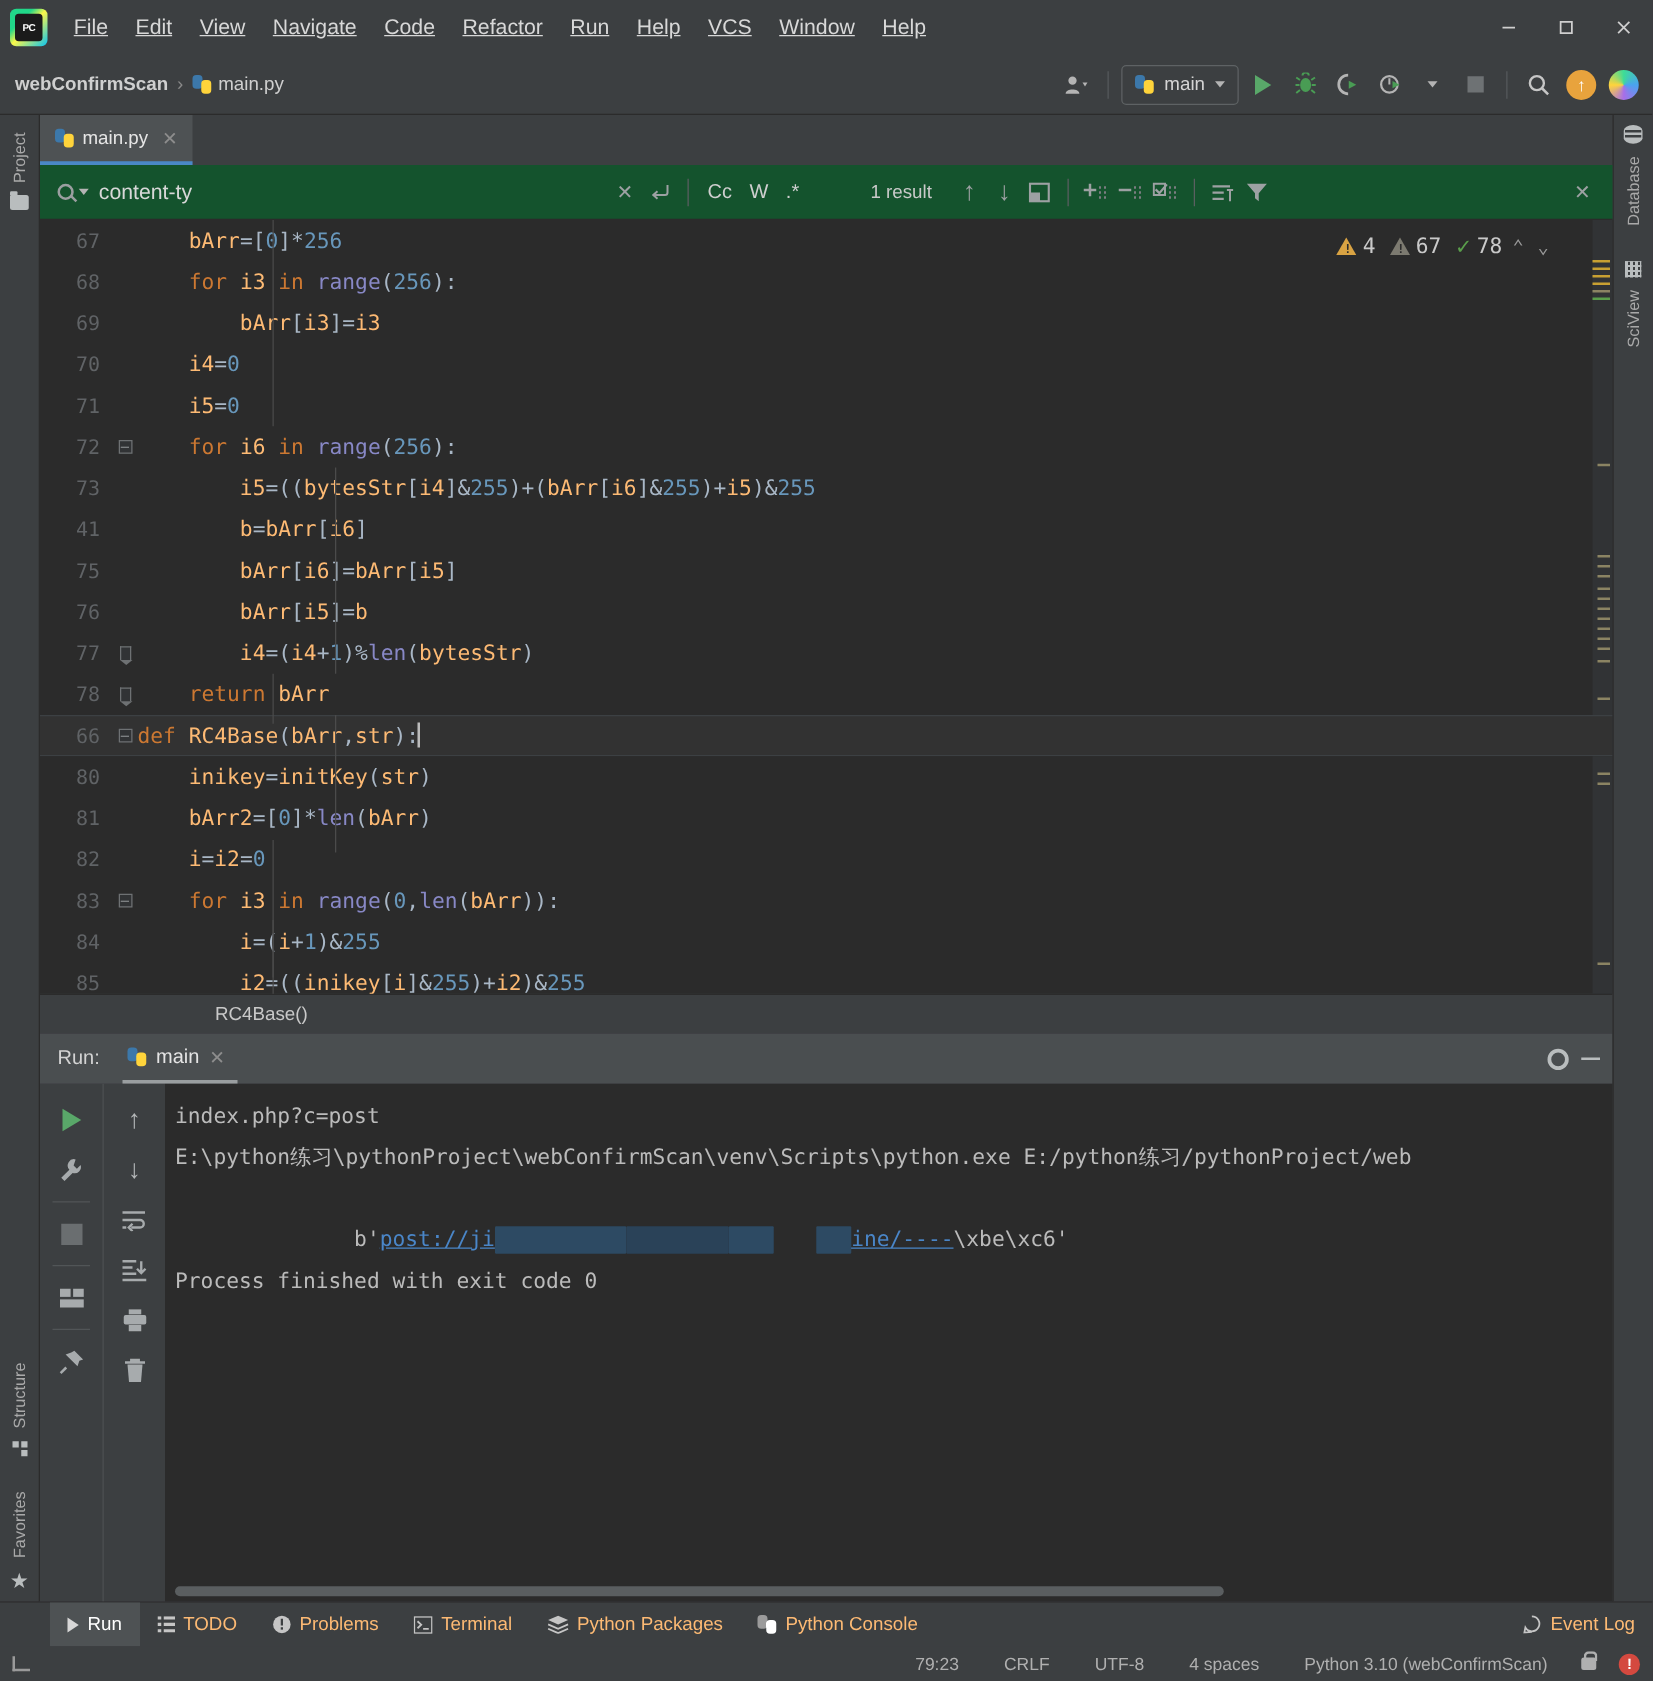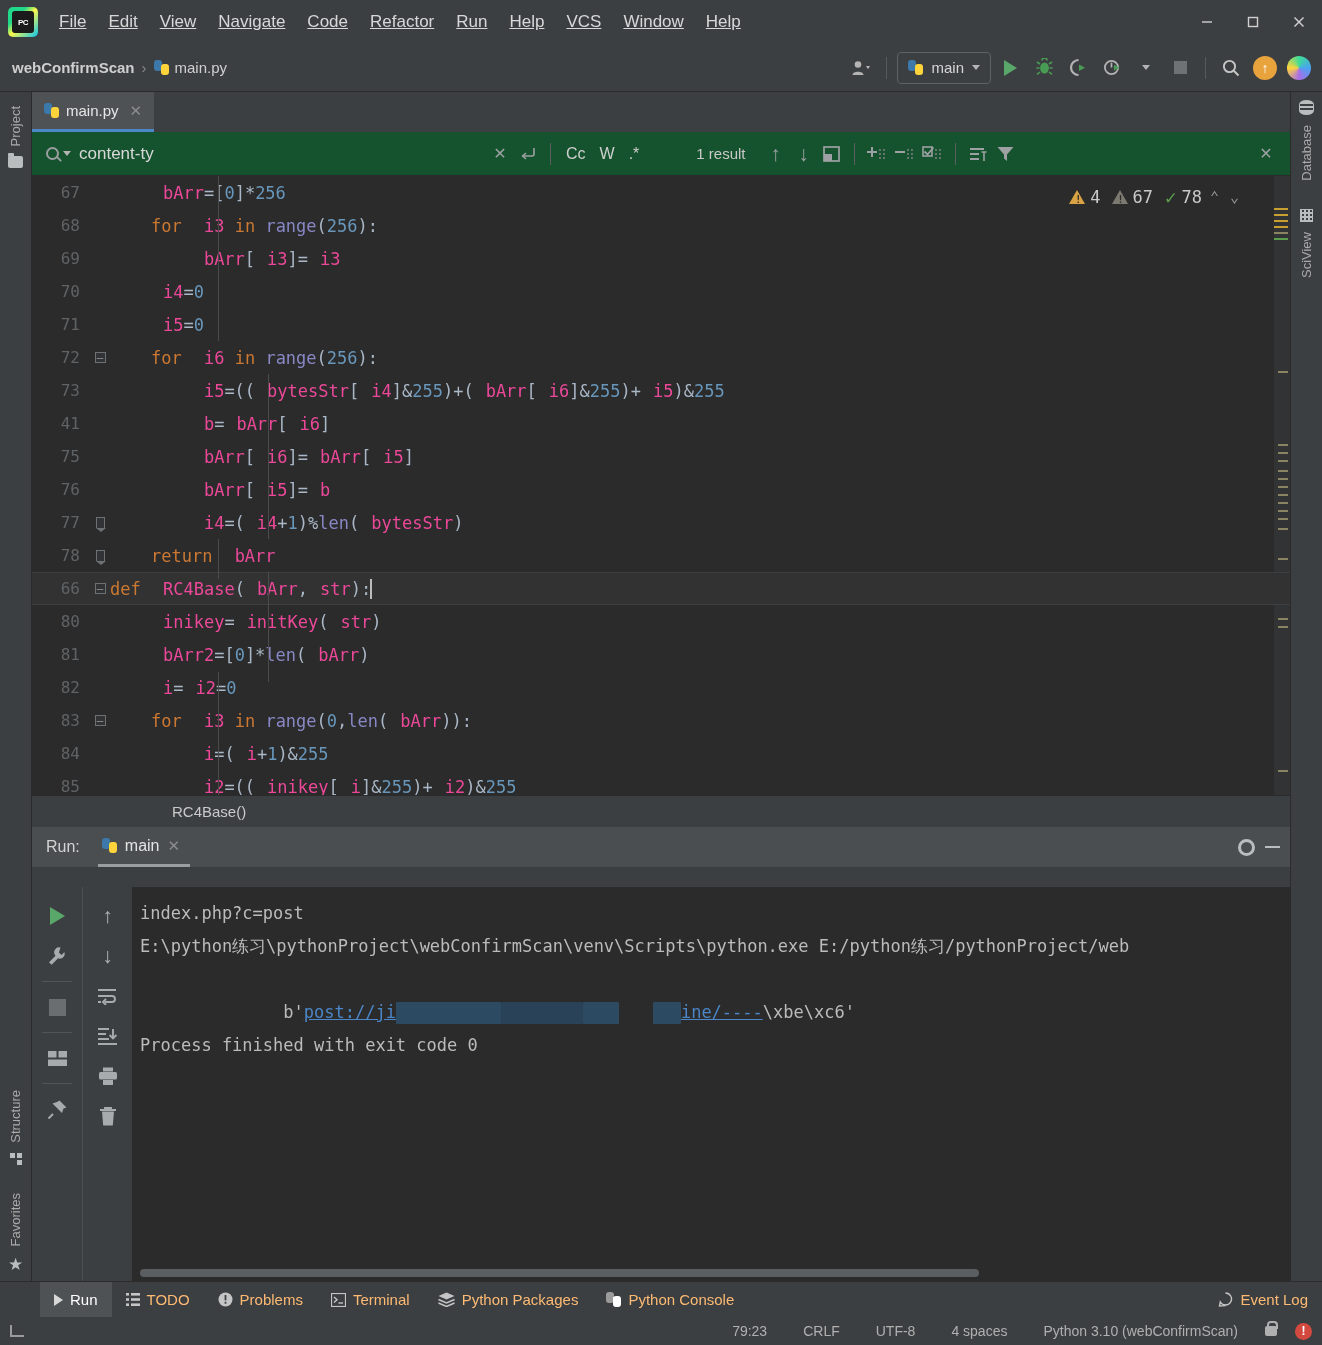--- a/index.html
+++ b/index.html
@@ -129,21 +129,21 @@
             line-height:9px; background:#313335;}
   .foldarrow{ width:9px;height:11px; border:1px solid #6e7173; border-bottom:none;
               position:relative; background:#313335;}
   .foldarrow::after{content:"";position:absolute;left:-1px;right:-1px;bottom:-4px;height:0;
        border-left:5.5px solid transparent;border-right:5.5px solid transparent;
        border-top:4px solid #6e7173;}
   .code{ font-size:17px; white-space:pre; letter-spacing:0px; color:#a9b7c6; }
   .kw{ color:#cc7832; }
   .num{ color:#6897bb; }
   .bi{ color:#8888c6; }
-  .def{ color:#ec4899;margin-left:12px; }
+  .def{ color:#fdba74; }
   .caretbar{ display:inline-block; width:2px; height:20px; background:#bbbbbb;
              vertical-align:-4px; margin-left:-1px;}
   .indentline{ position:absolute; width:1px; background:#4b4b4b; }
 
   
   .inspect{ position:absolute; right:48px; top:10px; display:flex; align-items:center;
             gap:5px; font-size:17px; color:#c9c9c9; z-index:5;}
   .tri-warn{ width:0;height:0;border-left:8px solid transparent;border-right:8px solid transparent;
              border-bottom:14px solid #d9a343; position:relative;}
   .tri-warn.grey{ border-bottom-color:#7c7a70; }
@@ -156,21 +156,21 @@
   .markerstrip{ position:absolute; right:0; top:0; bottom:0; width:16px; background:#313335;}
   .mk{ position:absolute; right:2px; height:2px; }
 
   
   .editcrumb{ height:32px; background:#3c3f41; display:flex; align-items:center;
               padding-left:140px; font-size:15px; color:#c9c9c9; flex:0 0 32px;
               border-top:1px solid #2b2b2b;}
 
   
   .runpanel{ flex:0 0 454px; display:flex; flex-direction:column; background:#3c3f41;
-             min-height:0;gap:20px;}
+             min-height:0;}
   .runhead{ height:40px; display:flex; align-items:center; padding:0 10px 0 14px;
             flex:0 0 40px; background:#4a4e50; }
   .runhead .lbl{ font-size:16px; color:#d3d3d3; margin-right:18px;}
   .runtab{ display:flex; align-items:center; gap:8px; font-size:16px; color:#e4e4e4;
            padding:0 10px 0 4px; height:40px; border-bottom:3px solid #9a9ea0;}
   .runhead-right{ margin-left:auto; display:flex; align-items:center; gap:10px;}
   .gear{ width:17px;height:17px;border-radius:50%;border:3px solid #b9bdbe; position:relative;}
   .gear::before{content:"";position:absolute;inset:2px;border-radius:50%;background:#4a4e50;}
   .minus{ width:15px;height:2px;background:#b9bdbe; }
 

